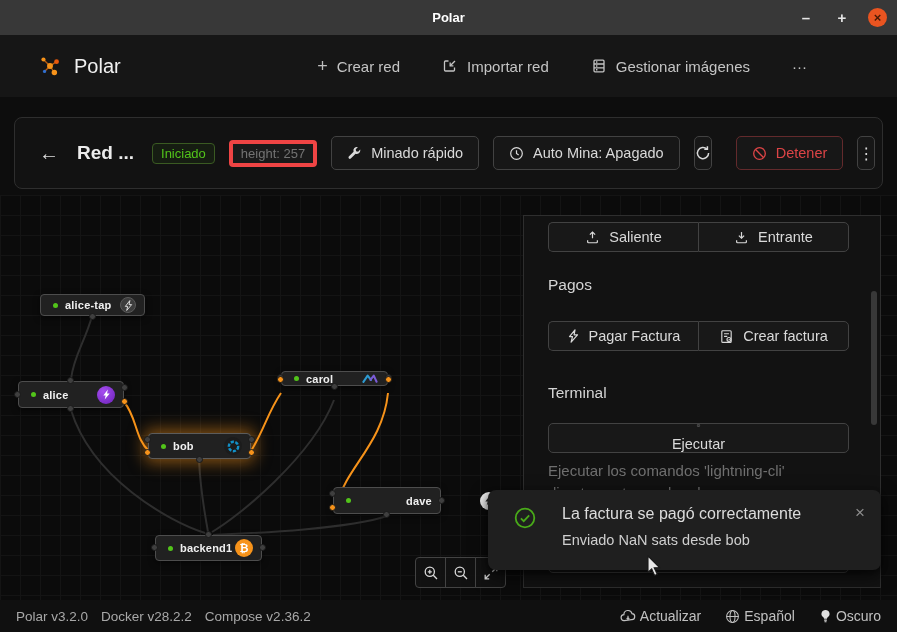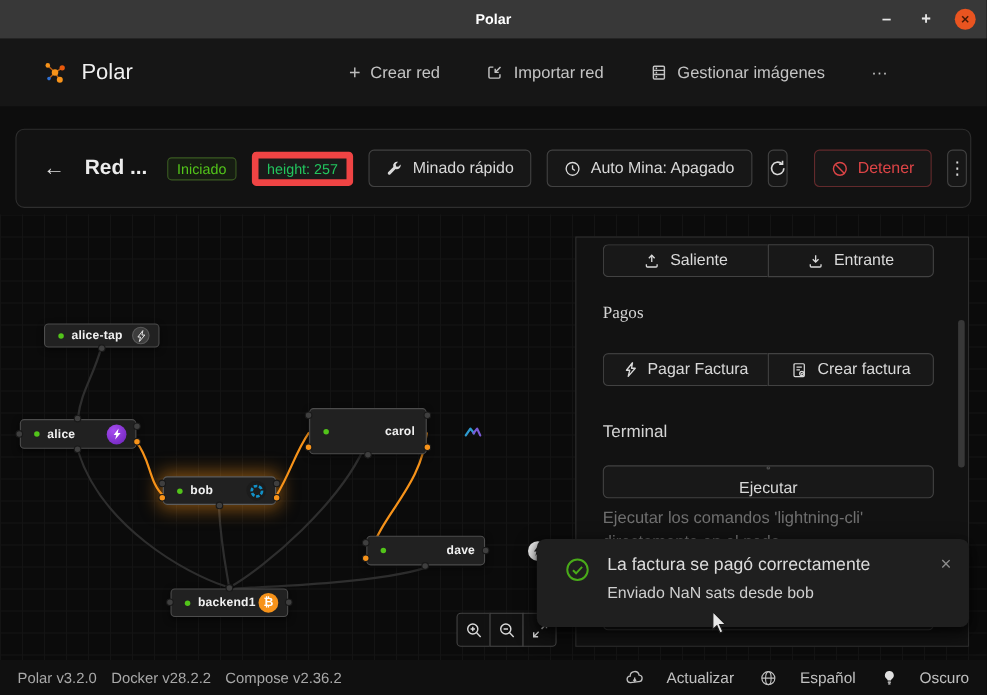--- a/index.html
+++ b/index.html
@@ -23,21 +23,21 @@
   .hnav-item .plus { font-size:18px; color:#bdbdbd; line-height:1; }
   .icon-svg { display:inline-block; vertical-align:middle; }
 
   
   .toolbar-section { height:98px; padding:20px 14px 6px; flex:0 0 98px; background:#0d0d0d; }
   .toolbar-card { height:72px; border:1px solid #2e2e2e; border-radius:8px; background:#121212; display:flex; align-items:center; gap:14px; padding:0 24px; }
   .back { color:#dedede; font-size:20px; cursor:pointer; }
   .net-title { color:#ececec; font-size:19px; font-weight:700; margin:0 4px; white-space:nowrap; }
   .badge { font-size:13px; border-radius:4px; padding:2px 8px; white-space:nowrap; }
   .badge.started { color:#52c41a; border:1px solid #3a5a22; background:rgba(73,170,25,.08); }
-  .badge.height { color:#22c55e; border:6px solid #ef4444; background:#1a1a1a; }
+  .badge.height { color:#737373; border:4px solid #ef4444; background:#1a1a1a; }
   .tbtn { height:34px; display:flex; align-items:center; gap:9px; border:1px solid #424242; border-radius:5px; background:#171717; color:#d9d9d9; font-size:14.5px; padding:0 15px; white-space:nowrap; cursor:pointer; }
   .tbtn.square { width:34px; padding:0; justify-content:center; }
   .tbtn.danger { color:#dc4446; border-color:#632a2c; }
   .tbtn.more { width:32px; padding:0; justify-content:center; font-size:16px; color:#d9d9d9; }
   .tb-divider { width:1px; height:22px; background:#2e2e2e; margin:0 -2px; }
 
   
   .canvas { position:relative; flex:1 1 auto; background:#0b0b0b;
     background-image:linear-gradient(#141414 1px, transparent 1px), linear-gradient(90deg,#141414 1px, transparent 1px);
     background-size:20px 20px; overflow:hidden; }
@@ -75,33 +75,33 @@
   .gbtn:first-child { border-radius:5px 0 0 5px; border-right:none; }
   .gbtn:last-child { border-radius:0 5px 5px 0; }
   .sp-heading { position:absolute; left:24px; color:#d4d4d4; font-size:15.5px; }
   .fullbtn { position:absolute; left:24px; width:301px; height:30px; display:flex; align-items:center; justify-content:center; gap:9px; background:#181818; border:1px solid #424242; border-radius:5px; color:#d9d9d9; font-size:14.5px; cursor:pointer; }
   .sp-help { position:absolute; left:24px; width:306px; color:#6f6f6f; font-size:15px; line-height:22px; }
   .sp-scroll { position:absolute; right:3px; top:75px; width:6px; height:134px; border-radius:3px; background:#383838; }
 
   
   .toast { position:absolute; left:488px; top:295px; width:393px; height:80px; background:#1f1f1f; border-radius:8px; box-shadow:0 6px 18px rgba(0,0,0,.6), 0 3px 6px rgba(0,0,0,.4); z-index:30; display:flex; padding:15px 16px 0 26px; }
   .toast .ticon { flex:0 0 22px; margin-top:2px; }
-  .toast .tbody { margin-left:16px; }
+  .toast .tbody { margin-left:26px; }
   .toast .ttitle { color:#dcdcdc; font-size:16px; }
   .toast .tdesc { color:#cfcfcf; font-size:14.5px; margin-top:9px; }
   .toast .tclose { position:absolute; right:16px; top:14px; color:#8c8c8c; font-size:17px; cursor:pointer; line-height:1; }
 
   
   .cursor { position:absolute; left:646px; top:360px; z-index:40; pointer-events:none; }
 
   
   .footer { height:32px; flex:0 0 32px; background:#101010; display:flex; align-items:center; padding:0 16px; font-size:13.5px; color:#a8a8a8; }
   .fleft { display:flex; gap:13px; }
   .fright { margin-left:auto; display:flex; align-items:center; gap:24px; }
-  .fitem { display:flex; align-items:center; gap:21px; color:#c0c0c0; font-size:14px; cursor:pointer; }
+  .fitem { display:flex; align-items:center; gap:4px; color:#c0c0c0; font-size:14px; cursor:pointer; }
 </style>
 </head>
 <body>
 
 <div class="app">
 
   <div class="titlebar">
     <div class="wtitle">Polar</div>
     <div class="wctrls">
       <div class="wbtn">–</div>
@@ -227,21 +227,21 @@
             <path d="M6.5 0.5L1.5 7h2.6L3 11.5 8.5 5H5.6z" fill="#fff"></path>
           </svg>
       </span>
       <span class="port p-t"></span>
       <span class="port p-b"></span>
       <span class="port p-l"></span>
       <span class="port p-rt"></span>
       <span class="port p-rb orange"></span>
     </div>
 
-    <div class="node" style="left:281px; top:176px; width:107px; height:42px;gap:44px;">
+    <div class="node" style="left:281px; top:176px; width:107px; height:15px;">
       <span class="ndot"></span>
       <span class="nlabel">carol</span>
       <span class="nicon eclair">
         <svg width="16" height="11" viewBox="0 0 17 11" fill="none" stroke-width="2.2" stroke-linecap="round" stroke-linejoin="round">
           <path d="M1.5 9L6 2.5 9.5 7" stroke="#2e9ad0"></path>
           <path d="M9 7l3.5-4.5L15.5 9" stroke="#7b5bd6"></path>
         </svg>
       </span>
       <span class="port p-lt"></span>
       <span class="port p-lb orange"></span>
@@ -324,21 +324,21 @@
           <div class="gbtn">
             <svg width="15" height="15" viewBox="0 0 16 16" fill="none" stroke="#d9d9d9" stroke-width="1.3">
               <path d="M8 2.2v6.6"></path>
                 <path d="M5.2 6L8 8.8 10.8 6"></path>
                 <path d="M2.8 10.8v1.8a1 1 0 0 0 1 1h8.4a1 1 0 0 0 1-1v-1.8"></path>
             </svg>
             <span>Entrante</span>
           </div>
         </div>
 
-        <div class="sp-heading" style="top:60px;font-family:Liberation Serif, serif;">Pagos</div>
+        <div class="sp-heading" style="top:60px;">Pagos</div>
 
         <div class="btn-group" style="top:105px;">
           <div class="gbtn">
             <svg width="13" height="14" viewBox="0 0 12 14" fill="none" stroke="#d9d9d9" stroke-width="1.2" stroke-linejoin="round">
               <path d="M7.5 0.8L2 7.6h3L3.6 13.2 10 5.8H6.6z"></path>
             </svg>
             <span>Pagar Factura</span>
           </div>
           <div class="gbtn">
             <svg width="15" height="15" viewBox="0 0 16 16" fill="none" stroke="#d9d9d9" stroke-width="1.2">

